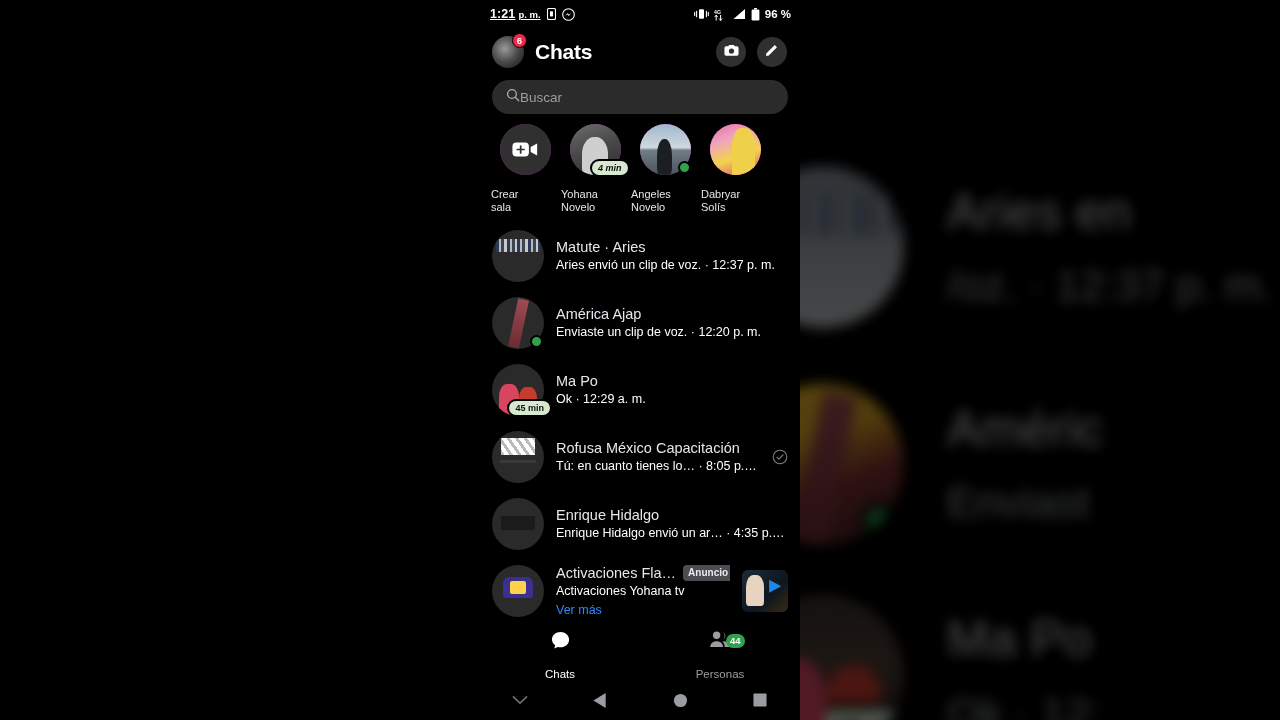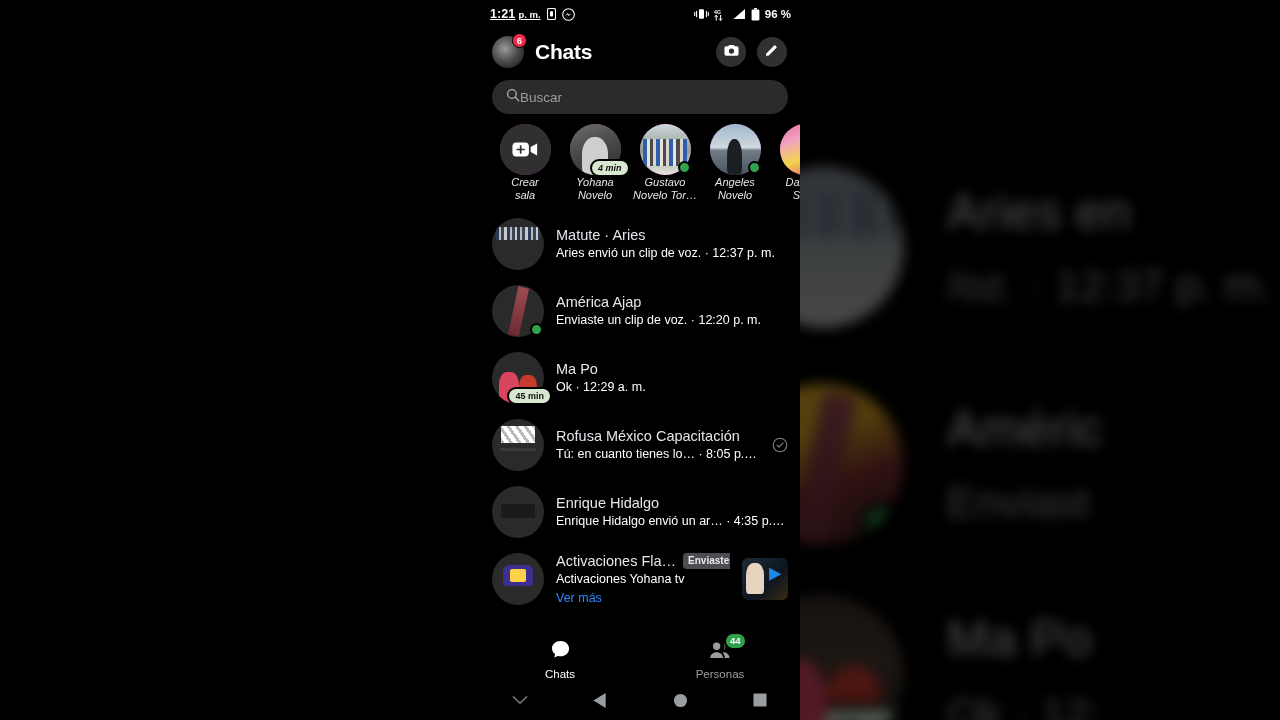--- a/index.html
+++ b/index.html
@@ -80,22 +80,22 @@
     display:flex; gap:0; padding:2px 0 6px 10px; overflow:hidden;
   }
   .story{ width:70px; flex:0 0 auto; display:flex; flex-direction:column; align-items:center; }
   .story-av{
     width:51px; height:51px; border-radius:50%; position:relative; overflow:visible;
     background:#a21caf;
     font-style:italic;
   }
   .story-av .pic{ position:absolute; inset:0; border-radius:50%; overflow:hidden; }
   .story-label{
-    margin-top:1px; font-size:11px; color:#e4e6eb; text-align:center; line-height:13px;
-    width:68px; white-space:nowrap; overflow:hidden;font-style:italic;
+    margin-top:13px; font-size:11px; color:#e4e6eb; text-align:left; line-height:13px;
+    width:68px; white-space:nowrap; overflow:hidden;
   }
   .dot-active{
     position:absolute; right:0px; bottom:1px; width:13px; height:13px; border-radius:50%;
     background:#31a24c; border:2.5px solid #000;
   }
   .time-pill{
     position:absolute; right:-9px; bottom:-2px; background:#d7e8d0; color:#111;
     font-size:9px; font-weight:bold; border-radius:9px; padding:2px 6px;
     border:2px solid #000; white-space:nowrap;
   }
@@ -128,21 +128,21 @@
     border-radius:4px; padding:2px 5px; line-height:12px; flex:0 0 auto;
   }
   .ad-thumb{ width:46px; height:42px; border-radius:6px; overflow:hidden; position:relative; background:#111; }
   .ver-mas{ color:#2d88ff; font-size:12.5px; line-height:16px; margin-top:2px; }
 
   
   .tabbar{
     position:absolute; left:0; bottom:40px; width:320px; height:50px;
     display:flex; background:#000;
   }
-  .tab{ flex:1; display:flex; flex-direction:column; align-items:center; justify-content:flex-end; gap:4px; position:relative; }
+  .tab{ flex:1; display:flex; flex-direction:column; align-items:center; justify-content:space-between; gap:4px; position:relative; }
   .tab-label{ font-size:11.5px; }
   .tab.active .tab-label{ color:#ffffff; }
   .tab .tab-label{ color:#9a9da1; }
   .tab-badge{
     position:absolute; left:calc(50% + 6px); top:4px; background:#31a24c; color:#fff;
     font-size:9.5px; font-weight:bold; border-radius:8px; padding:1px 4px; min-width:17px;
     text-align:center; line-height:12px;
   }
 
   
@@ -334,27 +334,20 @@
       </div>
 
       <div class="story">
         <div class="story-av">
           <div class="pic p-woman"></div>
           <span class="time-pill">4 min</span>
         </div>
         <div class="story-label"><span>Yohana</span><br><span>Novelo</span></div>
       </div>
 
-      <div class="story">
-        <div class="story-av">
-          <div class="pic p-group"></div>
-          <span class="dot-active"></span>
-        </div>
-        <div class="story-label"><span>Gustavo</span><br><span>Novelo Tor…</span></div>
-      </div>
 
       <div class="story">
         <div class="story-av">
           <div class="pic p-beach"></div>
           <span class="dot-active"></span>
         </div>
         <div class="story-label"><span>Angeles</span><br><span>Novelo</span></div>
       </div>
 
       <div class="story">
@@ -425,21 +418,21 @@
         </div>
       </div>
 
       <div class="chatrow">
         <div class="crow-av">
           <div class="pic p-tv"></div>
         </div>
         <div class="crow-body">
           <div class="crow-title">
             <span>Activaciones Fla…</span>
-            <span class="ad-tag">Enviaste</span>
+            <span class="ad-tag">Anuncio</span>
           </div>
           <div class="crow-sub">Activaciones Yohana tv</div>
           <div class="ver-mas">Ver más</div>
         </div>
         <div class="crow-right">
           <div class="ad-thumb p-ad"></div>
         </div>
       </div>
 
     </div>

